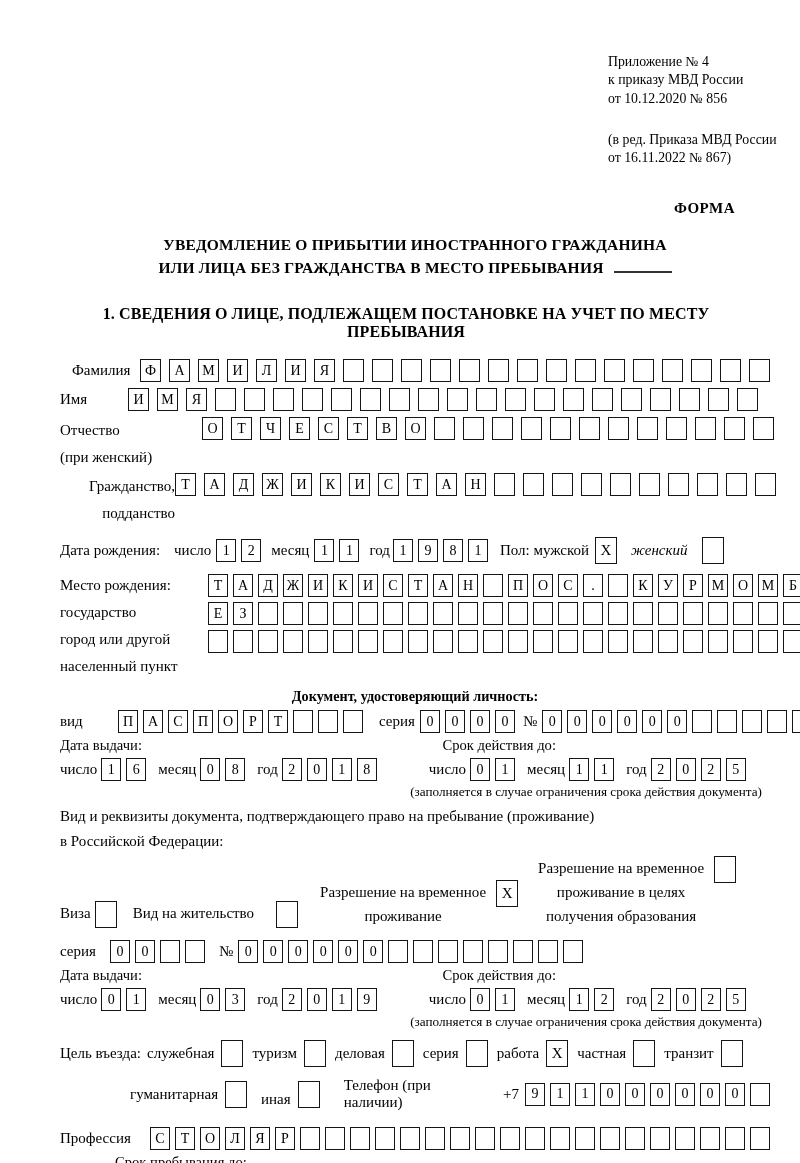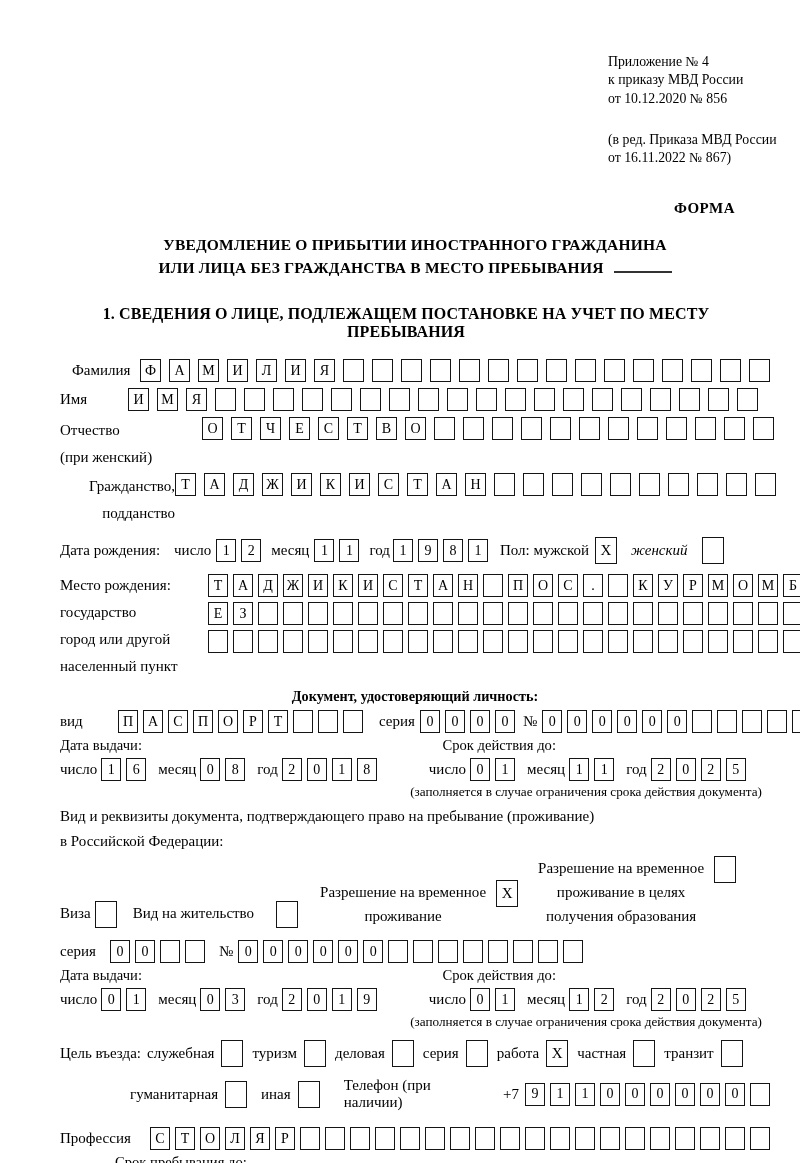--- a/index.html
+++ b/index.html
@@ -562,21 +562,21 @@
     </span>
   </div>
 
   <div class="purpose-row">
     <span class="opt" style="margin-left:70px;">
       <span>гуманитарная</span>
       <span class="cells cb">
           <span class="cell"></span>
         </span>
     </span>
-    <span class="opt" style="margin-left:14px;">
+    <span class="opt" style="margin-left:14px;align-items:flex-end;">
       <span>иная</span>
       <span class="cells cb">
           <span class="cell"></span>
         </span>
     </span>
     <span style="margin-left:24px;">Телефон (при наличии)</span>
     <span class="phone-prefix">+7</span>
     <span class="cells">
         <span class="cell">9</span>
         <span class="cell">1</span>

